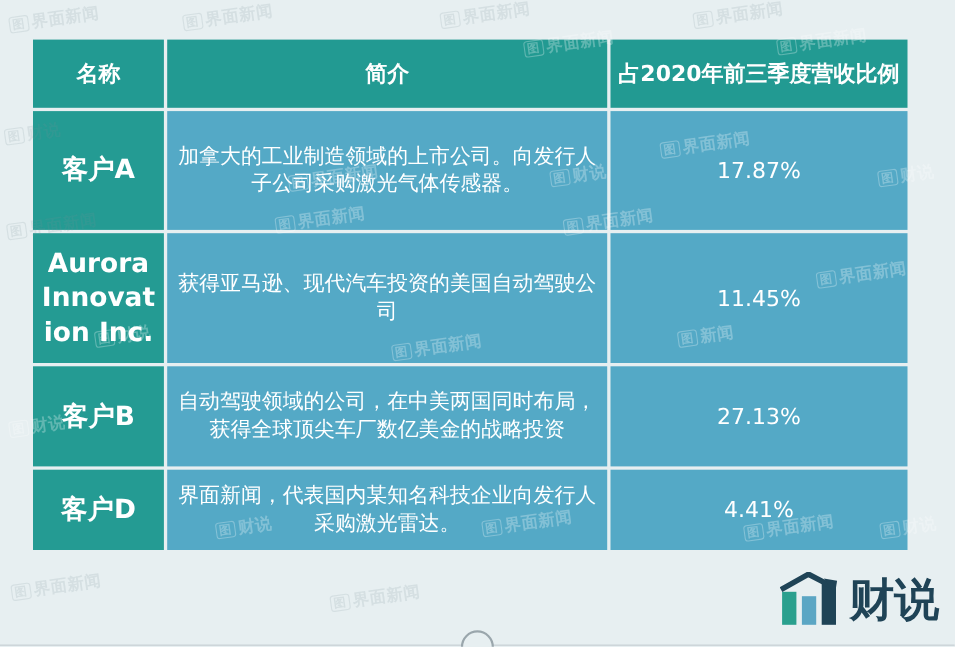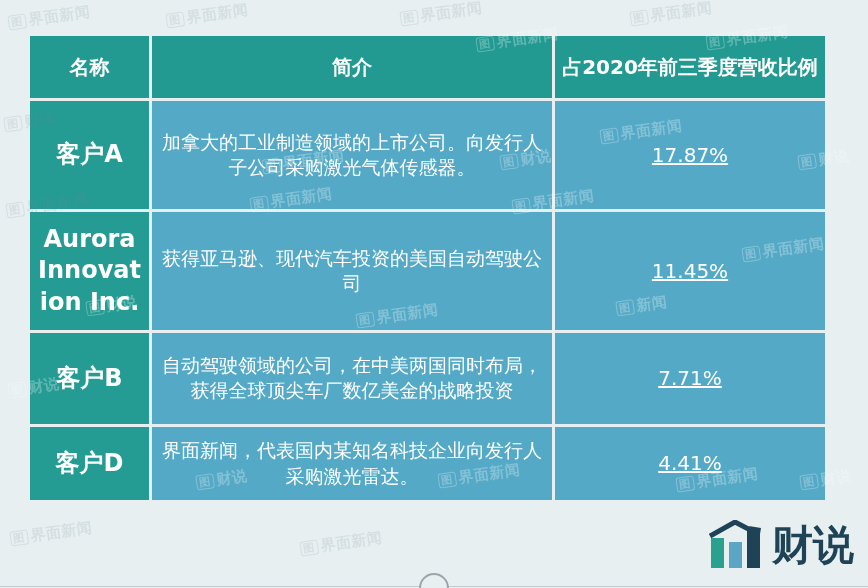--- a/index.html
+++ b/index.html
@@ -100,21 +100,20 @@
     background: #54a9c6;
     font-size: 19px;
     font-weight: 500;
   }
 
   
   tbody td.share-cell {
     background: #54a9c6;
     font-size: 20px;
     font-weight: 500;
-    text-decoration: underline;
   }
 
   
   tr.r0 { height: 95px; }
   tr.r1 { height: 67px; }
   tr.r2 { height: 80px; }
   tr.r3 { height: 62px; }
   tr.r4 { height: 64px; }
 
   
@@ -212,21 +211,21 @@
         <td class="share-cell">17.87%</td>
       </tr>
       <tr class="r1">
         <td class="name-cell">Aurora Innovation Inc.</td>
         <td class="desc-cell">获得亚马逊、现代汽车投资的美国自动驾驶公司</td>
         <td class="share-cell">11.45%</td>
       </tr>
       <tr class="r2">
         <td class="name-cell">客户B</td>
         <td class="desc-cell">自动驾驶领域的公司，在中美两国同时布局，获得全球顶尖车厂数亿美金的战略投资</td>
-        <td class="share-cell">7.71%</td>
+        <td class="share-cell">27.13%</td>
       </tr>
       <tr class="r4">
         <td class="name-cell">客户D</td>
         <td class="desc-cell">界面新闻，代表国内某知名科技企业向发行人采购激光雷达。</td>
         <td class="share-cell">4.41%</td>
       </tr>
     </tbody>
   </table>
 </div>
 

